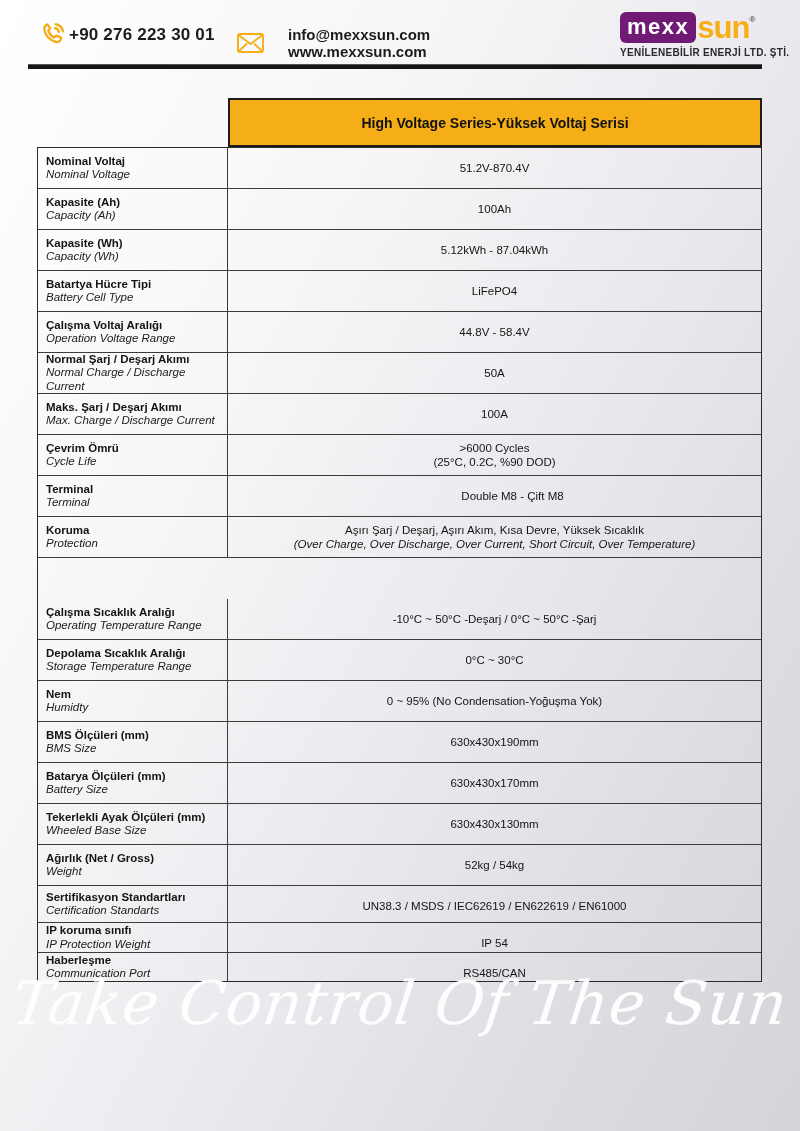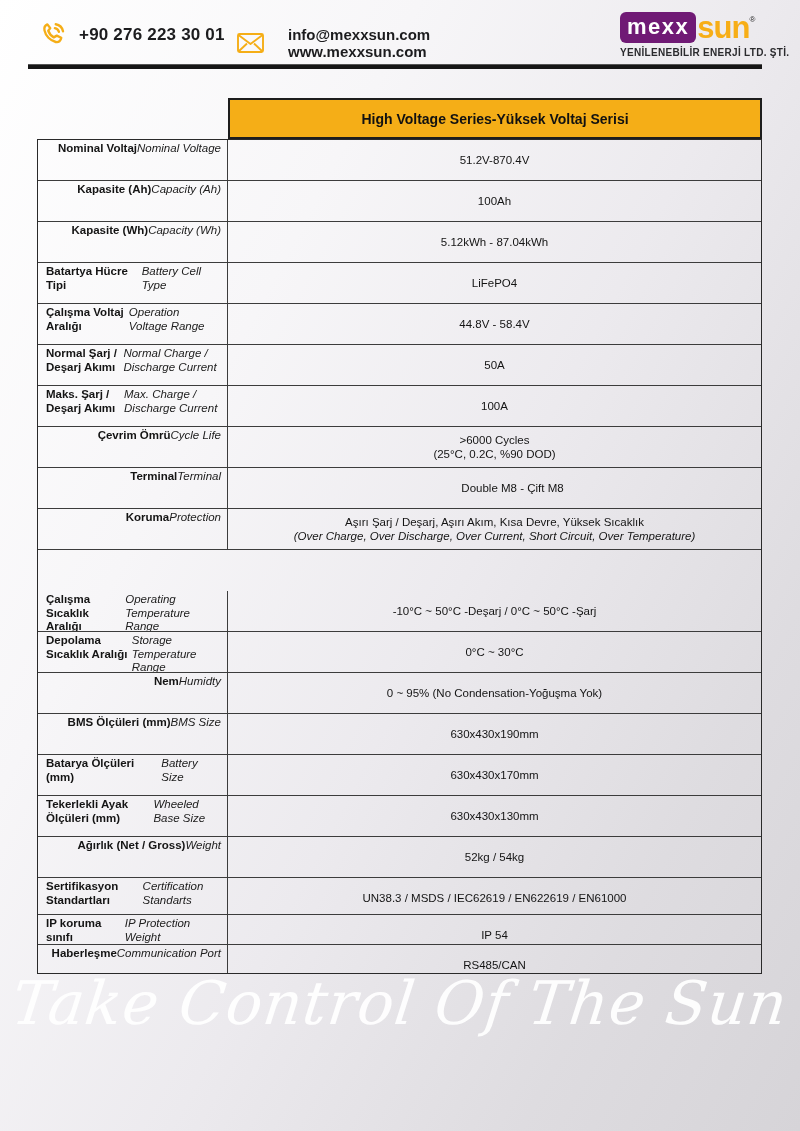--- a/index.html
+++ b/index.html
@@ -6,49 +6,49 @@
   html,body { width:800px; height:1131px; }
   body {
     position:relative;
     font-family:"Liberation Sans", sans-serif;
     background:linear-gradient(118deg, #ffffff 0%, #f7f6f8 30%, #eceaee 55%, #dedce0 80%, #d6d4d8 100%);
     overflow:hidden;
   }
 
   
   .topbar { position:absolute; top:0; left:0; width:800px; height:64px; }
-  .phone-block { position:absolute; left:38px; top:20px; display:flex; align-items:center; gap:11px; }
+  .phone-block { position:absolute; left:38px; top:20px; display:flex; align-items:center; gap:1px; }
   .phone-number { font-size:17px; font-weight:bold; color:#1c1c1e; letter-spacing:.2px; }
   .email-block { position:absolute; left:236px; top:26px; display:flex; align-items:center; gap:23px; }
   .email-lines { display:flex; flex-direction:column; }
   .email-line { font-size:15px; font-weight:bold; color:#1c1c1e; line-height:17px; }
   .logo-block { position:absolute; right:30px; top:12px; width:150px; }
   .logo-row { display:flex; align-items:center; }
   .logo-box {
     background:#701a75; border-radius:6px; padding:3px 7px 4px 7px;
     color:#ffffff; font-size:22px; font-weight:bold; letter-spacing:1.5px; line-height:24px;
   }
   .logo-sun { color:#f7ae17; font-size:31px; font-weight:800; letter-spacing:-1px; line-height:28px; margin-left:1px; }
   .logo-reg { color:#262626; font-size:8px; vertical-align:top; position:relative; top:-8px; }
   .logo-tagline { font-size:10px; font-weight:bold; color:#2b2b2e; letter-spacing:.3px; margin-top:4px; white-space:nowrap; }
   .divider-bar { position:absolute; top:64px; left:28px; width:734px; height:5px; background:#161616; border-top:1px solid #555; }
 
   
   .spec-table { position:absolute; top:98px; left:37px; width:725px; }
   .table-head {
-    margin-left:191px; height:41px; background:#f5ae17;
+    margin-left:191px; height:49px; background:#f5ae17;
     border:2px solid #1d1d1d; display:flex; align-items:center; justify-content:center;
     font-size:14px; font-weight:bold; color:#111111;
   }
   .table-body { border:1.5px solid #2a2a2a; border-top:1px solid #2a2a2a; }
   .row { display:flex; border-bottom:1px solid #3c3c3c; }
   .row:last-child { border-bottom:none; }
   .cell-label {
     width:190px; border-right:1.5px solid #3c3c3c;
-    display:flex; flex-direction:row; justify-content:flex-end;
+    display:flex; flex-direction:column; justify-content:center;
     padding:2px 6px 2px 8px; overflow:hidden;
   }
   .lbl-tr { font-size:11.5px; font-weight:bold; color:#141414; line-height:13.5px; }
   .lbl-en { font-size:11.5px; font-style:italic; color:#202020; line-height:13.5px; }
   .cell-value {
     flex:1; display:flex; flex-direction:column; align-items:center; justify-content:center;
     text-align:center; padding:20px 10px; overflow:hidden;
   }
   .val-1, .val-2 { font-size:11.5px; color:#141414; line-height:14.5px; }
   .val-2.it { font-style:italic; }

